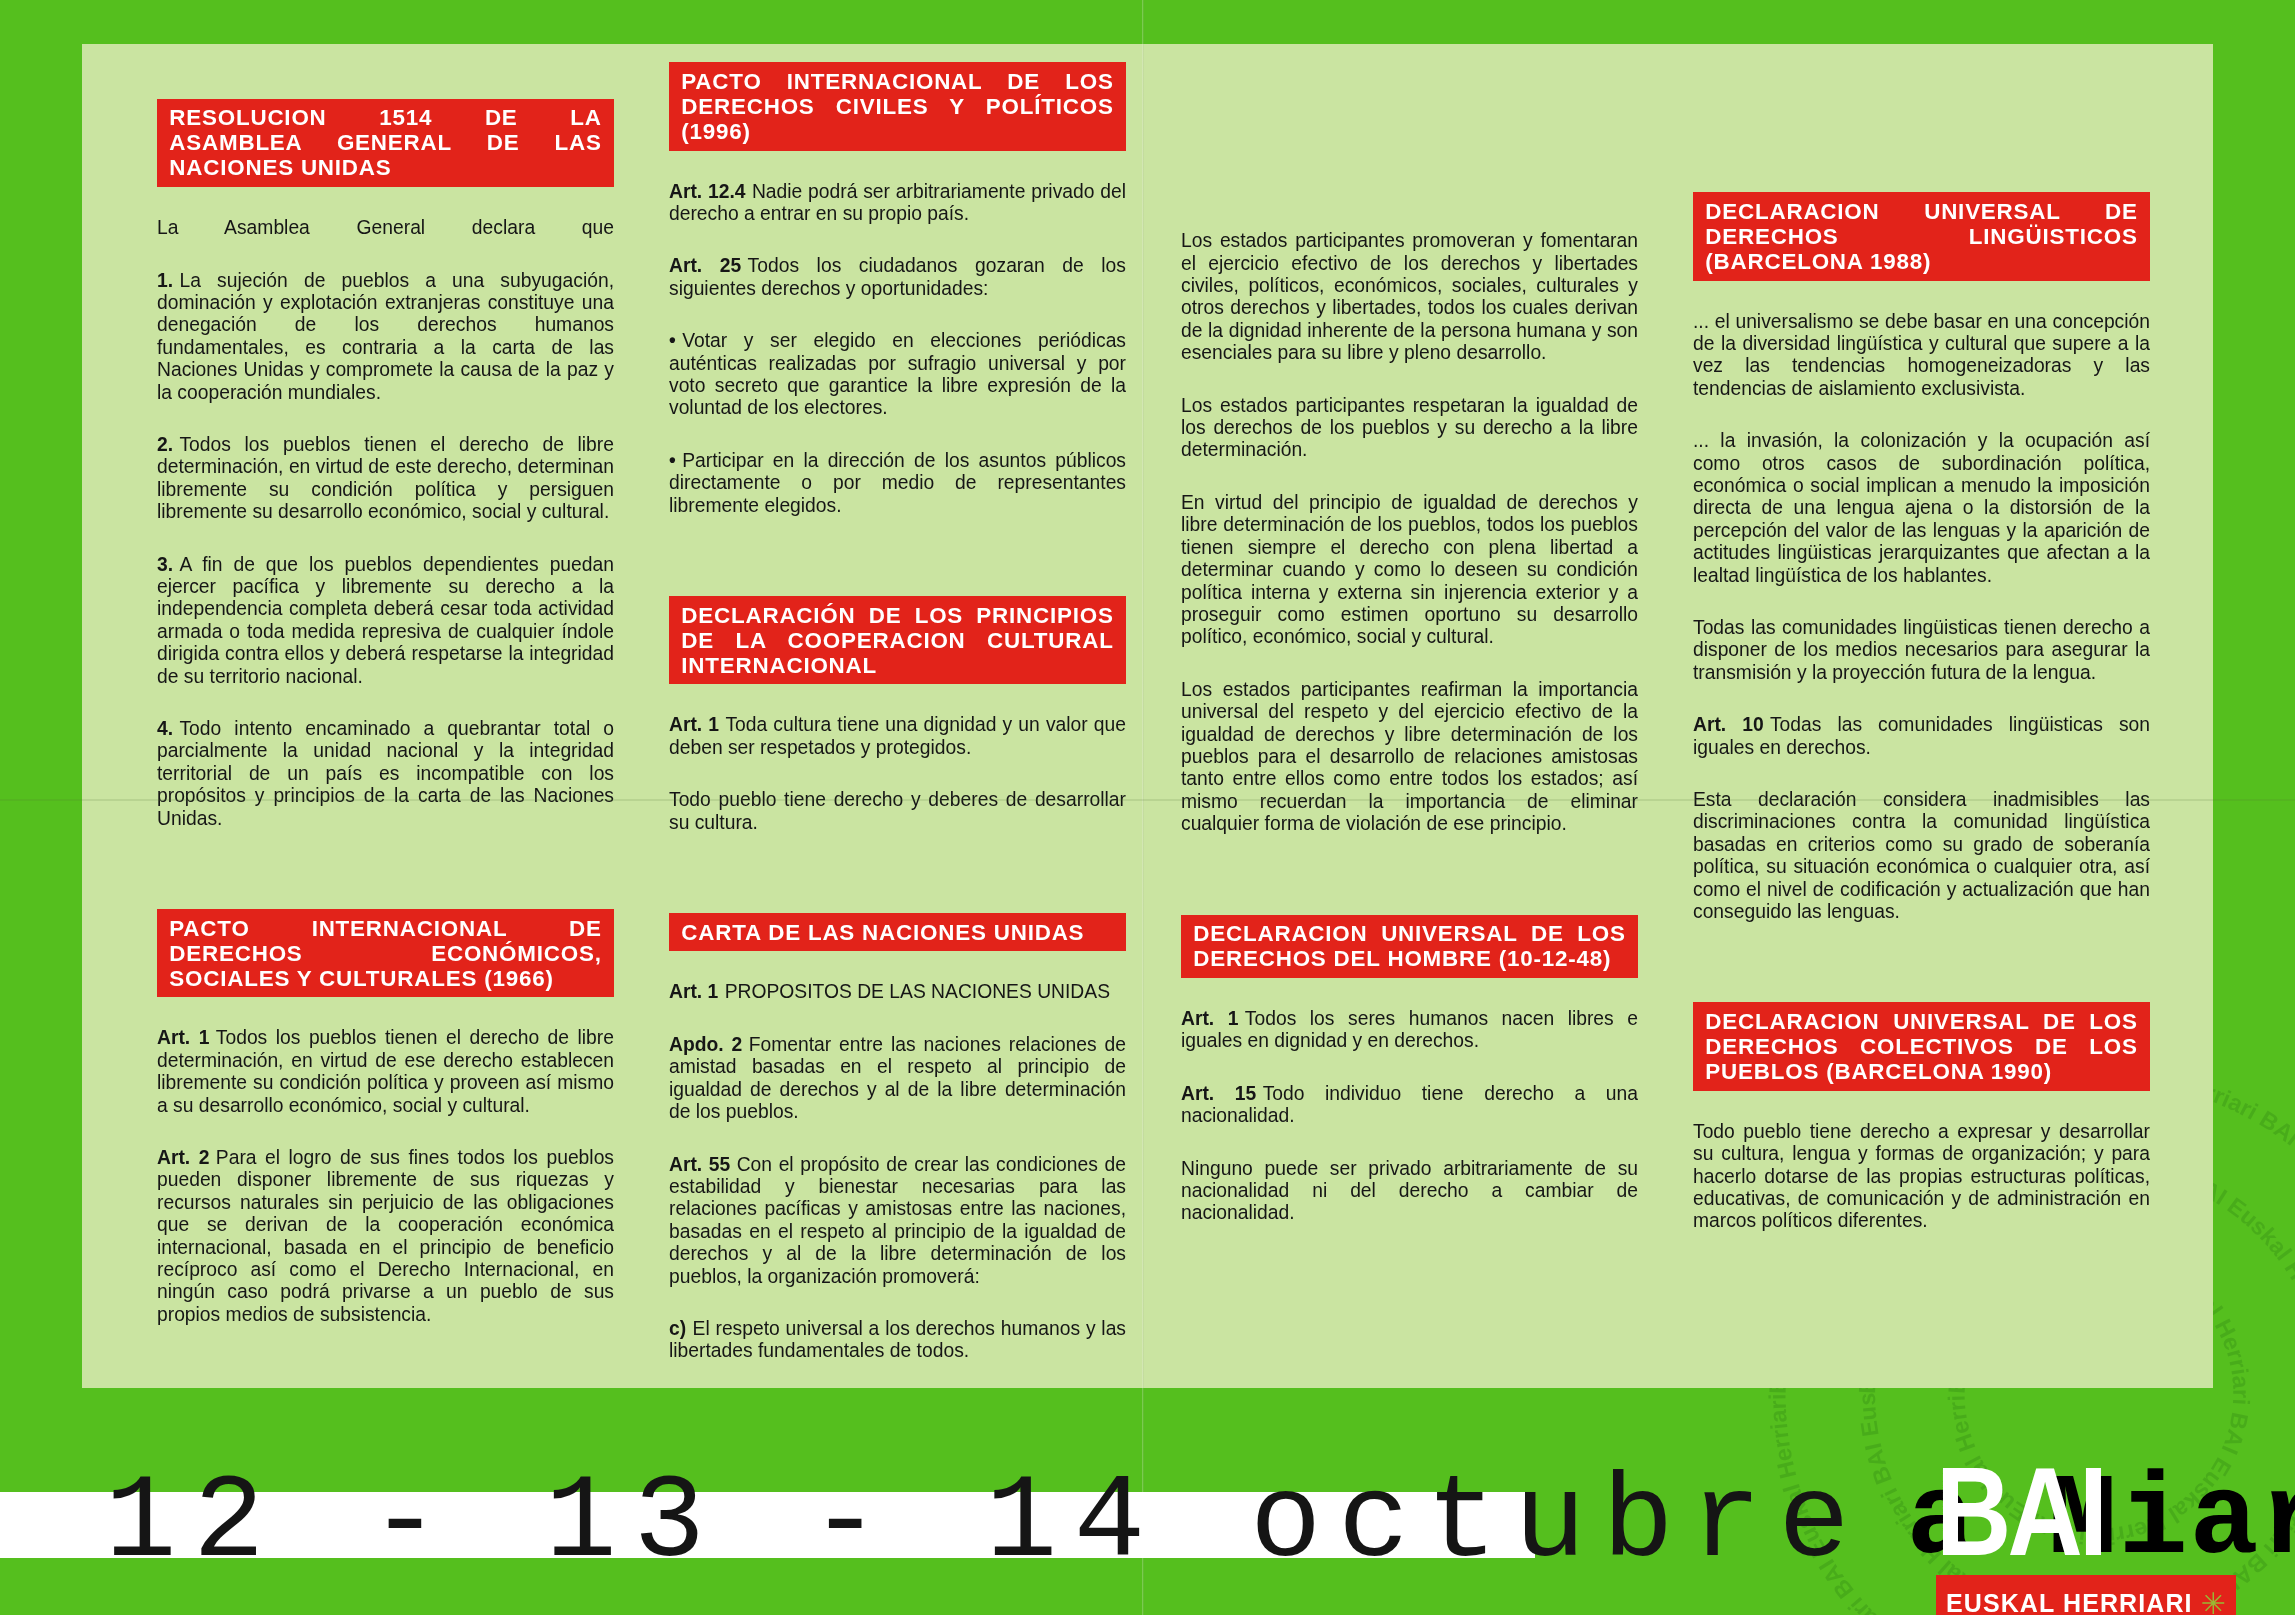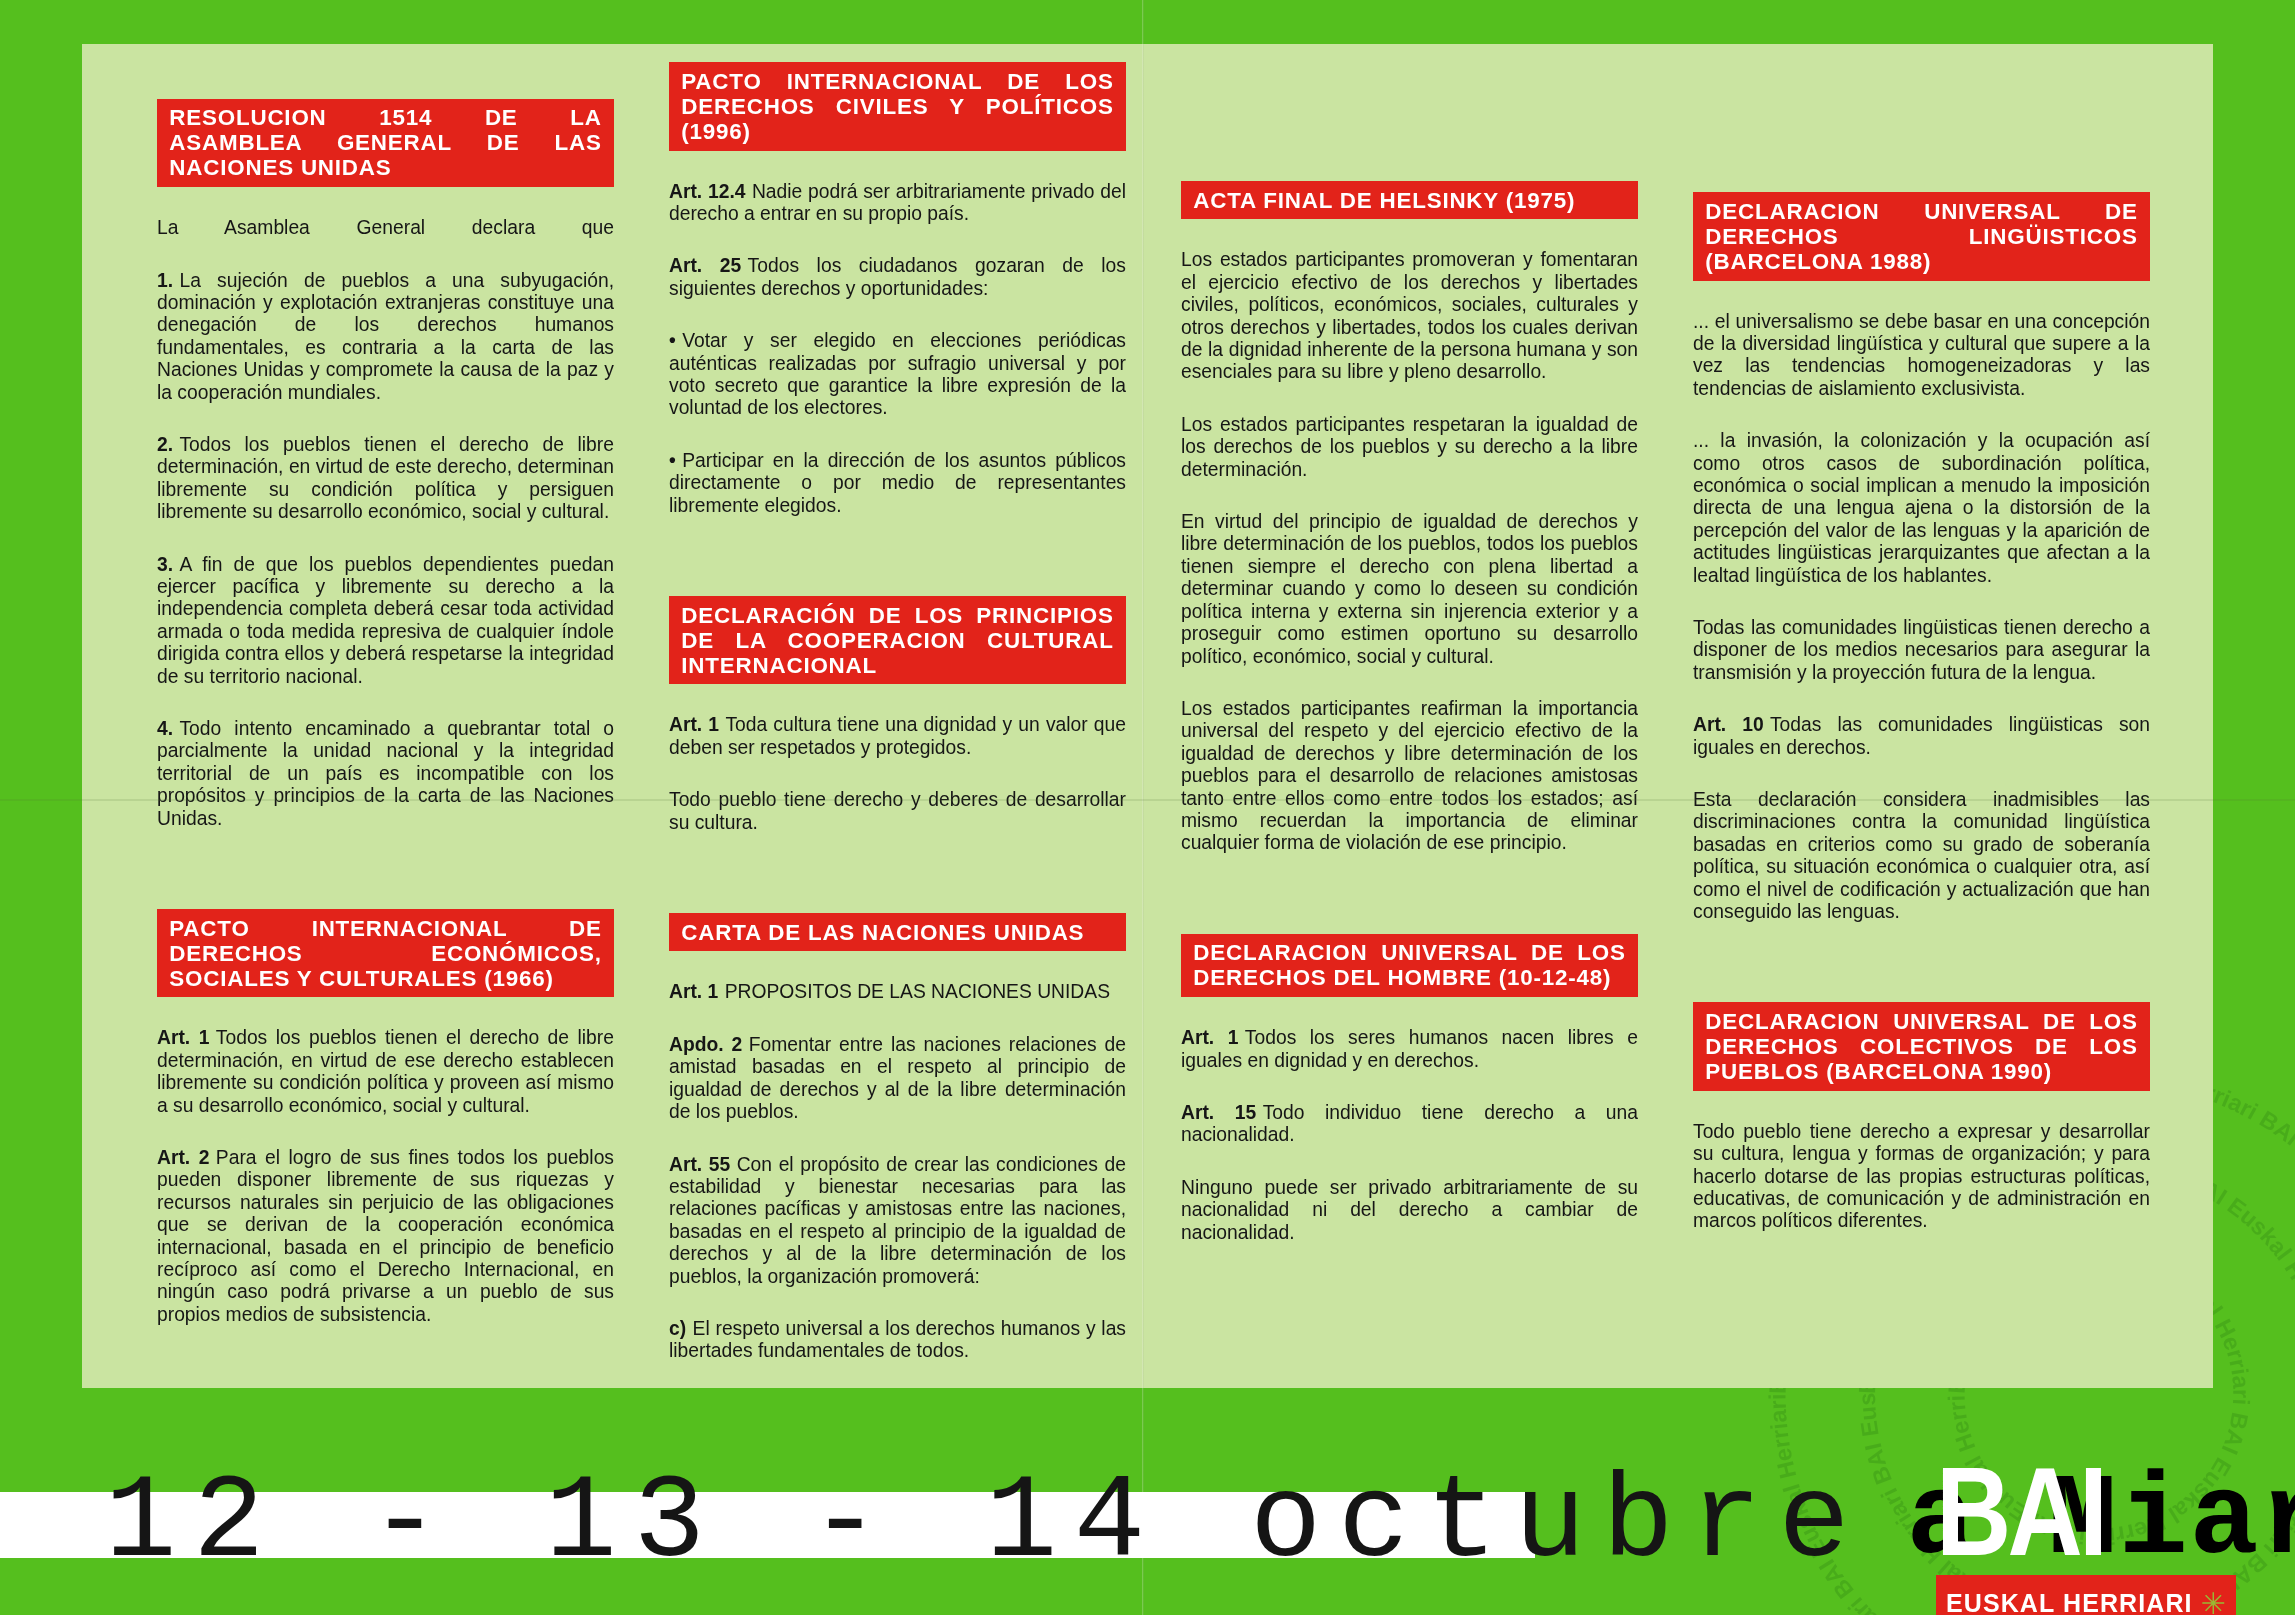--- a/index.html
+++ b/index.html
@@ -119,21 +119,20 @@
       <h2 class="hdr">CARTA DE LAS NACIONES UNIDAS</h2>
       <p class="para"><b class="lbl">Art. 1</b><span>PROPOSITOS DE LAS NACIONES UNIDAS</span></p>
       <p class="para"><b class="lbl">Apdo. 2</b><span>Fomentar entre las naciones relaciones de amistad basadas en el respeto al principio de igualdad de derechos y al de la libre determinación de los pueblos.</span></p>
       <p class="para"><b class="lbl">Art. 55</b><span>Con el propósito de crear las condiciones de estabilidad y bienestar necesarias para las relaciones pacíficas y amistosas entre las naciones, basadas en el respeto al principio de la igualdad de derechos y al de la libre determinación de los pueblos, la organización promoverá:</span></p>
       <p class="para"><b class="lbl">c)</b><span>El respeto universal a los derechos humanos y las libertades fundamentales de todos.</span></p>
     </section>
   </div>
 
   <div class="col">
     <section class="sec">
-      <h2 class="hdr">ACTA FINAL DE HELSINKY (1975)</h2>
       <p class="para"><span>Los estados participantes promoveran y fomentaran el ejercicio efectivo de los derechos y libertades civiles, políticos, económicos, sociales, culturales y otros derechos y libertades, todos los cuales derivan de la dignidad inherente de la persona humana y son esenciales para su libre y pleno desarrollo.</span></p>
       <p class="para"><span>Los estados participantes respetaran la igualdad de los derechos de los pueblos y su derecho a la libre determinación.</span></p>
       <p class="para"><span>En virtud del principio de igualdad de derechos y libre determinación de los pueblos, todos los pueblos tienen siempre el derecho con plena libertad a determinar cuando y como lo deseen su condición política interna y externa sin injerencia exterior y a proseguir como estimen oportuno su desarrollo político, económico, social y cultural.</span></p>
       <p class="para"><span>Los estados participantes reafirman la importancia universal del respeto y del ejercicio efectivo de la igualdad de derechos y libre determinación de los pueblos para el desarrollo de relaciones amistosas tanto entre ellos como entre todos los estados; así mismo recuerdan la importancia de eliminar cualquier forma de violación de ese principio.</span></p>
     </section>
     <section class="sec">
       <h2 class="hdr">DECLARACION UNIVERSAL DE LOS DERECHOS DEL HOMBRE (10-12-48)</h2>
       <p class="para"><b class="lbl">Art. 1</b><span>Todos los seres humanos nacen libres e iguales en dignidad y en derechos.</span></p>
       <p class="para"><b class="lbl">Art. 15</b><span>Todo individuo tiene derecho a una nacionalidad.</span></p>
       <p class="para"><span>Ninguno puede ser privado arbitrariamente de su nacionalidad ni del derecho a cambiar de nacionalidad.</span></p>

